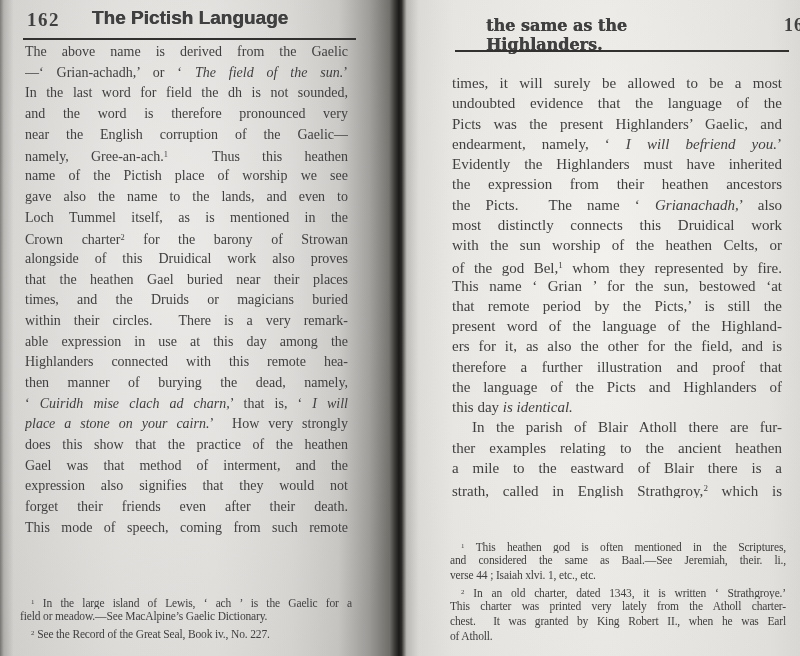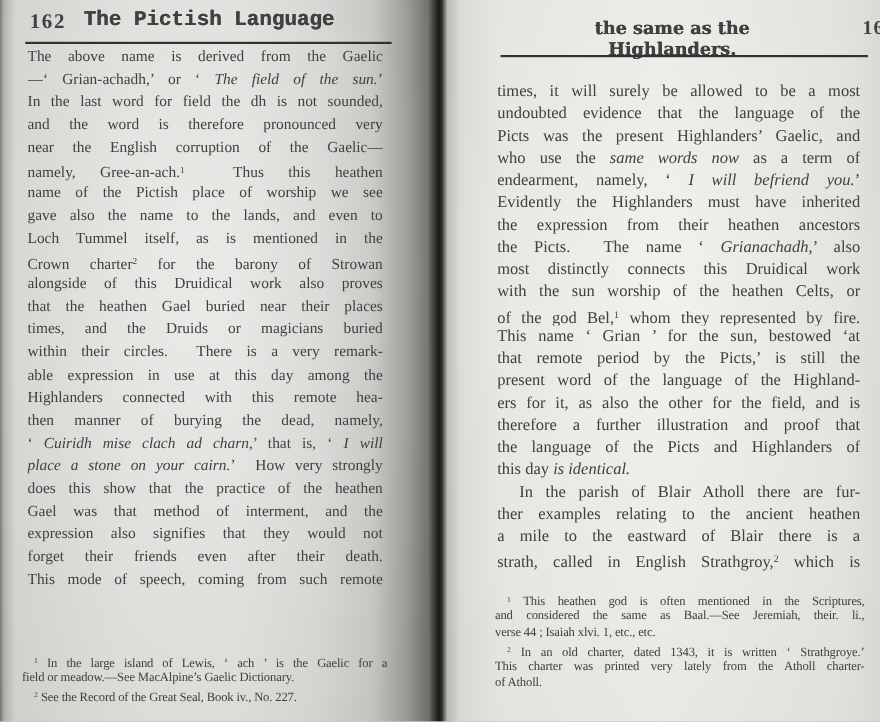--- a/index.html
+++ b/index.html
@@ -23,25 +23,25 @@
   .page-right{
     position:absolute;left:407px;top:0;width:393px;height:656px;
     background:linear-gradient(90deg,#c2c0bd 0%,#e3e1dd 3%,#edebe7 12%,#f0eeea 50%,#eae8e4 92%,#e2e0dc 100%);
   }
   .page-right::after{content:"";position:absolute;inset:0;
     background:radial-gradient(ellipse at 50% 40%,rgba(255,255,255,.18),rgba(0,0,0,.04) 92%);}
 
   
   .lp-num{position:absolute;left:27px;top:9px;font-size:19px;font-weight:bold;letter-spacing:1.5px;}
   .lp-title{position:absolute;left:60px;top:7px;width:260px;text-align:center;
-    font-size:19px;font-weight:bold;font-family:Liberation Mono, monospace;
+    font-size:19px;font-weight:bold;font-family:Liberation Sans, sans-serif;
     text-shadow:0.4px 0 0 currentColor;}
   .lp-rule{position:absolute;left:23px;top:38px;width:333px;height:2px;background:#33312f;}
 
-  .rp-title{position:absolute;left:486px;top:16px;width:250px;text-align:center;
+  .rp-title{position:absolute;left:486px;top:16px;width:250px;text-align:left;
     font-size:16px;font-weight:bold;font-family:"DejaVu Serif",serif;
     text-shadow:0.4px 0 0 currentColor;}
   .rp-num{position:absolute;left:784px;top:15px;font-size:18px;font-weight:bold;letter-spacing:1px;}
   .rp-rule{position:absolute;left:455px;top:50px;width:334px;height:2px;background:#33312f;}
 
   
   .lp-body{position:absolute;left:25px;top:42px;width:323px;font-size:14px;--lh:20.7px;}
   .lp-foot{position:absolute;left:20px;top:594px;width:332px;font-size:11.5px;--lh:15.4px;letter-spacing:-0.15px;}
   .rp-body{position:absolute;left:452px;top:73px;width:330px;font-size:15px;--lh:20.25px;}
   .rp-foot{position:absolute;left:450px;top:538px;width:336px;font-size:11.5px;--lh:15.2px;letter-spacing:-0.15px;}
@@ -98,21 +98,20 @@
     </div>
   <div class="lp-foot">
       <div class="line j ind"><span class="sup">1</span><span> In the large island of Lewis, ‘ ach ’ is the Gaelic for a</span></div>
       <div class="line"><span>field or meadow.—See MacAlpine’s Gaelic Dictionary.</span></div>
       <div class="line ind"><span class="sup">2</span><span> See the Record of the Great Seal, Book iv., No. 227.</span></div>
     </div>
   <div class="rp-body">
       <div class="line j"><span>times, it will surely be allowed to be a most</span></div>
       <div class="line j"><span>undoubted evidence that the language of the</span></div>
       <div class="line j"><span>Picts was the present Highlanders’ Gaelic, and</span></div>
-      <div class="line j"><span>who use the </span><span class="i">same words now</span><span> as a term of</span></div>
       <div class="line j"><span>endearment, namely, ‘ </span><span class="i">I will befriend you.</span><span>’</span></div>
       <div class="line j"><span>Evidently the Highlanders must have inherited</span></div>
       <div class="line j"><span>the expression from their heathen ancestors</span></div>
       <div class="line j"><span>the Picts.&nbsp; The name ‘ </span><span class="i">Grianachadh,</span><span>’ also</span></div>
       <div class="line j"><span>most distinctly connects this Druidical work</span></div>
       <div class="line j"><span>with the sun worship of the heathen Celts, or</span></div>
       <div class="line j"><span>of the god Bel,</span><span class="sup">1</span><span> whom they represented by fire.</span></div>
       <div class="line j"><span>This name ‘ Grian ’ for the sun, bestowed ‘at</span></div>
       <div class="line j"><span>that remote period by the Picts,’ is still the</span></div>
       <div class="line j"><span>present word of the language of the Highland-</span></div>
@@ -124,15 +123,16 @@
       <div class="line j"><span>ther examples relating to the ancient heathen</span></div>
       <div class="line j"><span>a mile to the eastward of Blair there is a</span></div>
       <div class="line j"><span>strath, called in English Strathgroy,</span><span class="sup">2</span><span> which is</span></div>
     </div>
   <div class="rp-foot">
       <div class="line j ind"><span class="sup">1</span><span> This heathen god is often mentioned in the Scriptures,</span></div>
       <div class="line j"><span>and considered the same as Baal.—See Jeremiah, their. li.,</span></div>
       <div class="line"><span>verse 44 ; Isaiah xlvi. 1, etc., etc.</span></div>
       <div class="line j ind"><span class="sup">2</span><span> In an old charter, dated 1343, it is written ‘ Strathgroye.’</span></div>
       <div class="line j"><span>This charter was printed very lately from the Atholl charter-</span></div>
+      <div class="line j"><span>chest.&nbsp; It was granted by King Robert II., when he was Earl</span></div>
       <div class="line"><span>of Atholl.</span></div>
     </div>
 </div>
 
 </body></html>

